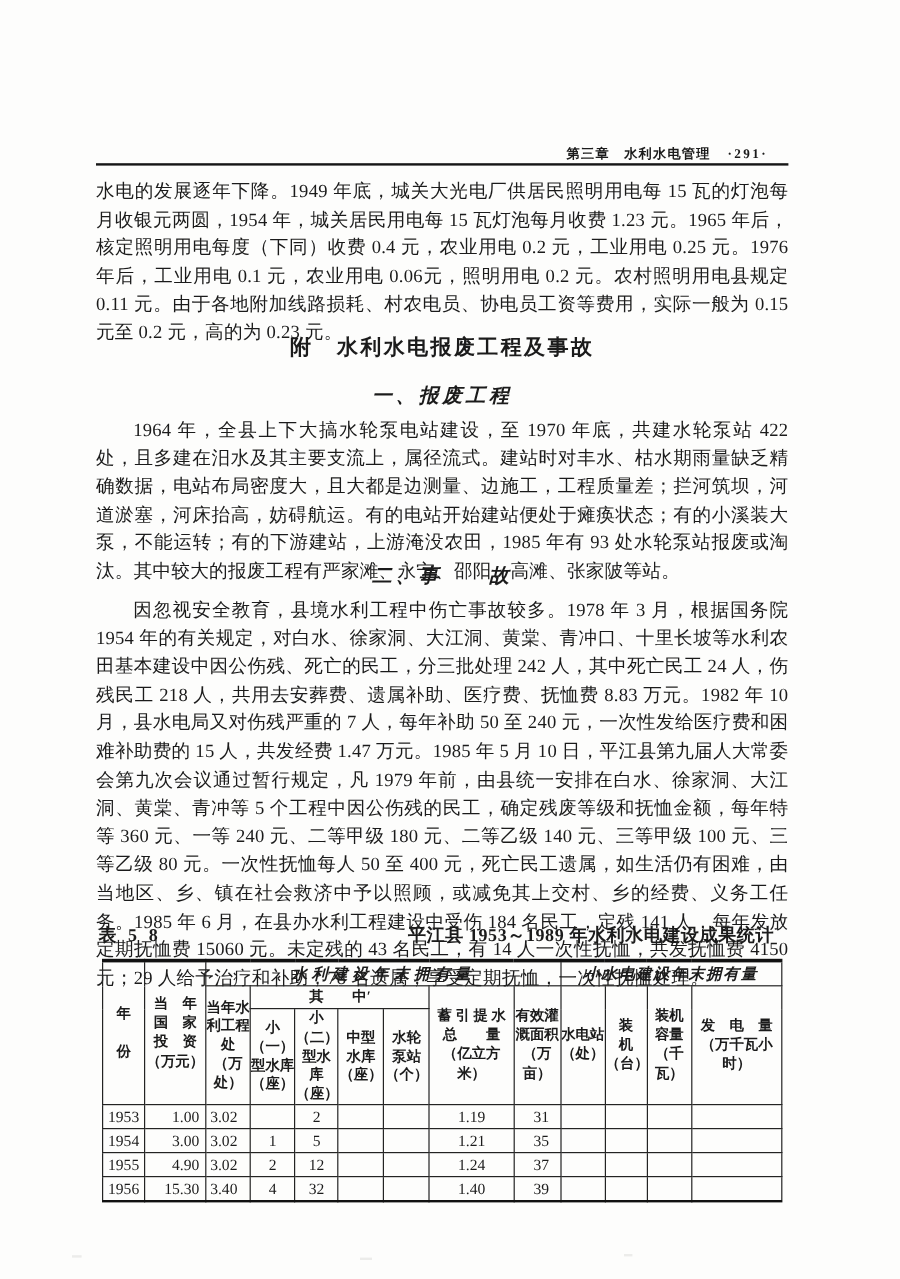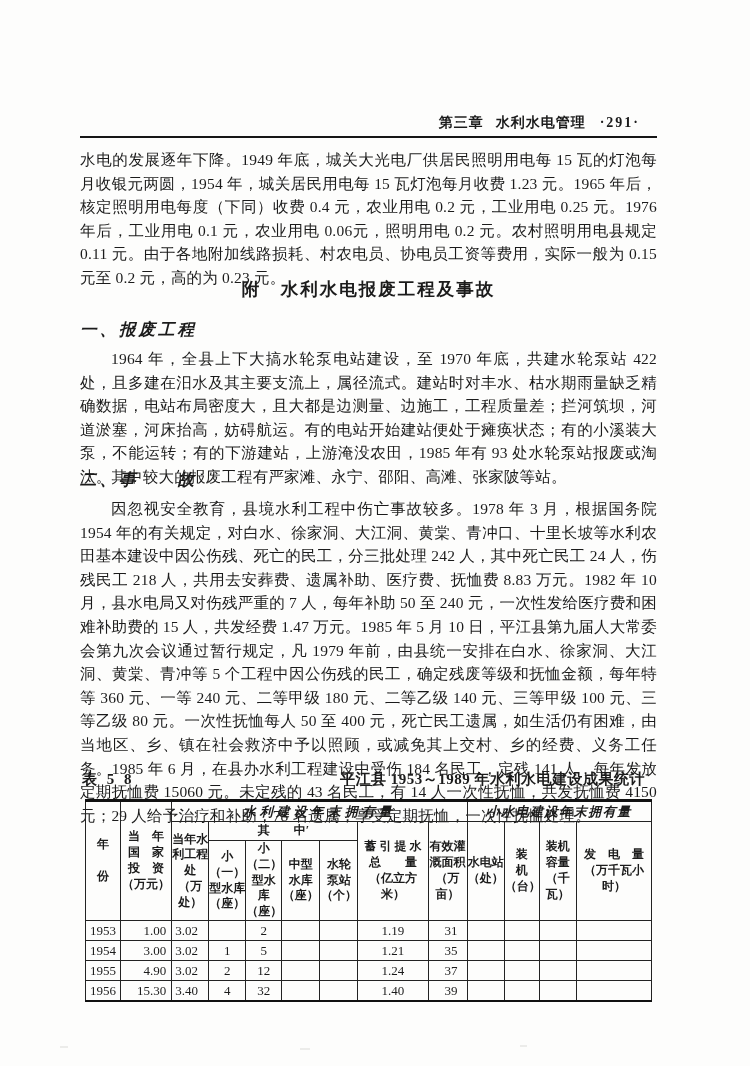--- a/index.html
+++ b/index.html
@@ -6,43 +6,43 @@
   #page{
     position:relative;
     width:750px;height:1066px;
     background:#fdfdfc;
     font-family:"Liberation Serif","DejaVu Serif",serif;
     color:#1b1b1b;
     overflow:hidden;
   }
   
   .running-head{
-    position:absolute;top:114px;right:110px;
-    font-size:14px;font-weight:bold;letter-spacing:1px;white-space:nowrap;
+    position:absolute;top:121px;right:110px;
+    font-size:11px;font-weight:bold;letter-spacing:1px;white-space:nowrap;
   }
   .running-head .pgno{font-weight:bold;margin-left:14px;letter-spacing:2px;}
   .head-rule{
     position:absolute;top:136px;left:80px;width:577px;height:2px;
     background:#161616;
   }
   
   .bodyblock{position:absolute;left:80px;width:577px;}
   .para{
     font-size:15.5px;line-height:23.6px;text-align:justify;text-align-last:left;
     letter-spacing:0.2px;
     font-family:Liberation Serif, serif;
   }
   .indent{text-indent:2em;}
   .h-appendix{
     position:absolute;left:80px;width:577px;top:277px;
     text-align:center;font-weight:bold;font-size:17.5px;letter-spacing:2px;
   }
   .h-num{
     position:absolute;left:80px;width:577px;
-    font-size:16.5px;font-style:italic;font-weight:bold;
+    text-align:center;font-size:16.5px;font-style:italic;font-weight:bold;
     letter-spacing:3px;
   }
   
   .tbl-caption{
     position:absolute;top:770px;left:68px;width:577px;height:22px;
   }
   .tbl-label{
     position:absolute;left:14px;top:0;
     font-weight:bold;font-size:15px;letter-spacing:3px;
   }

